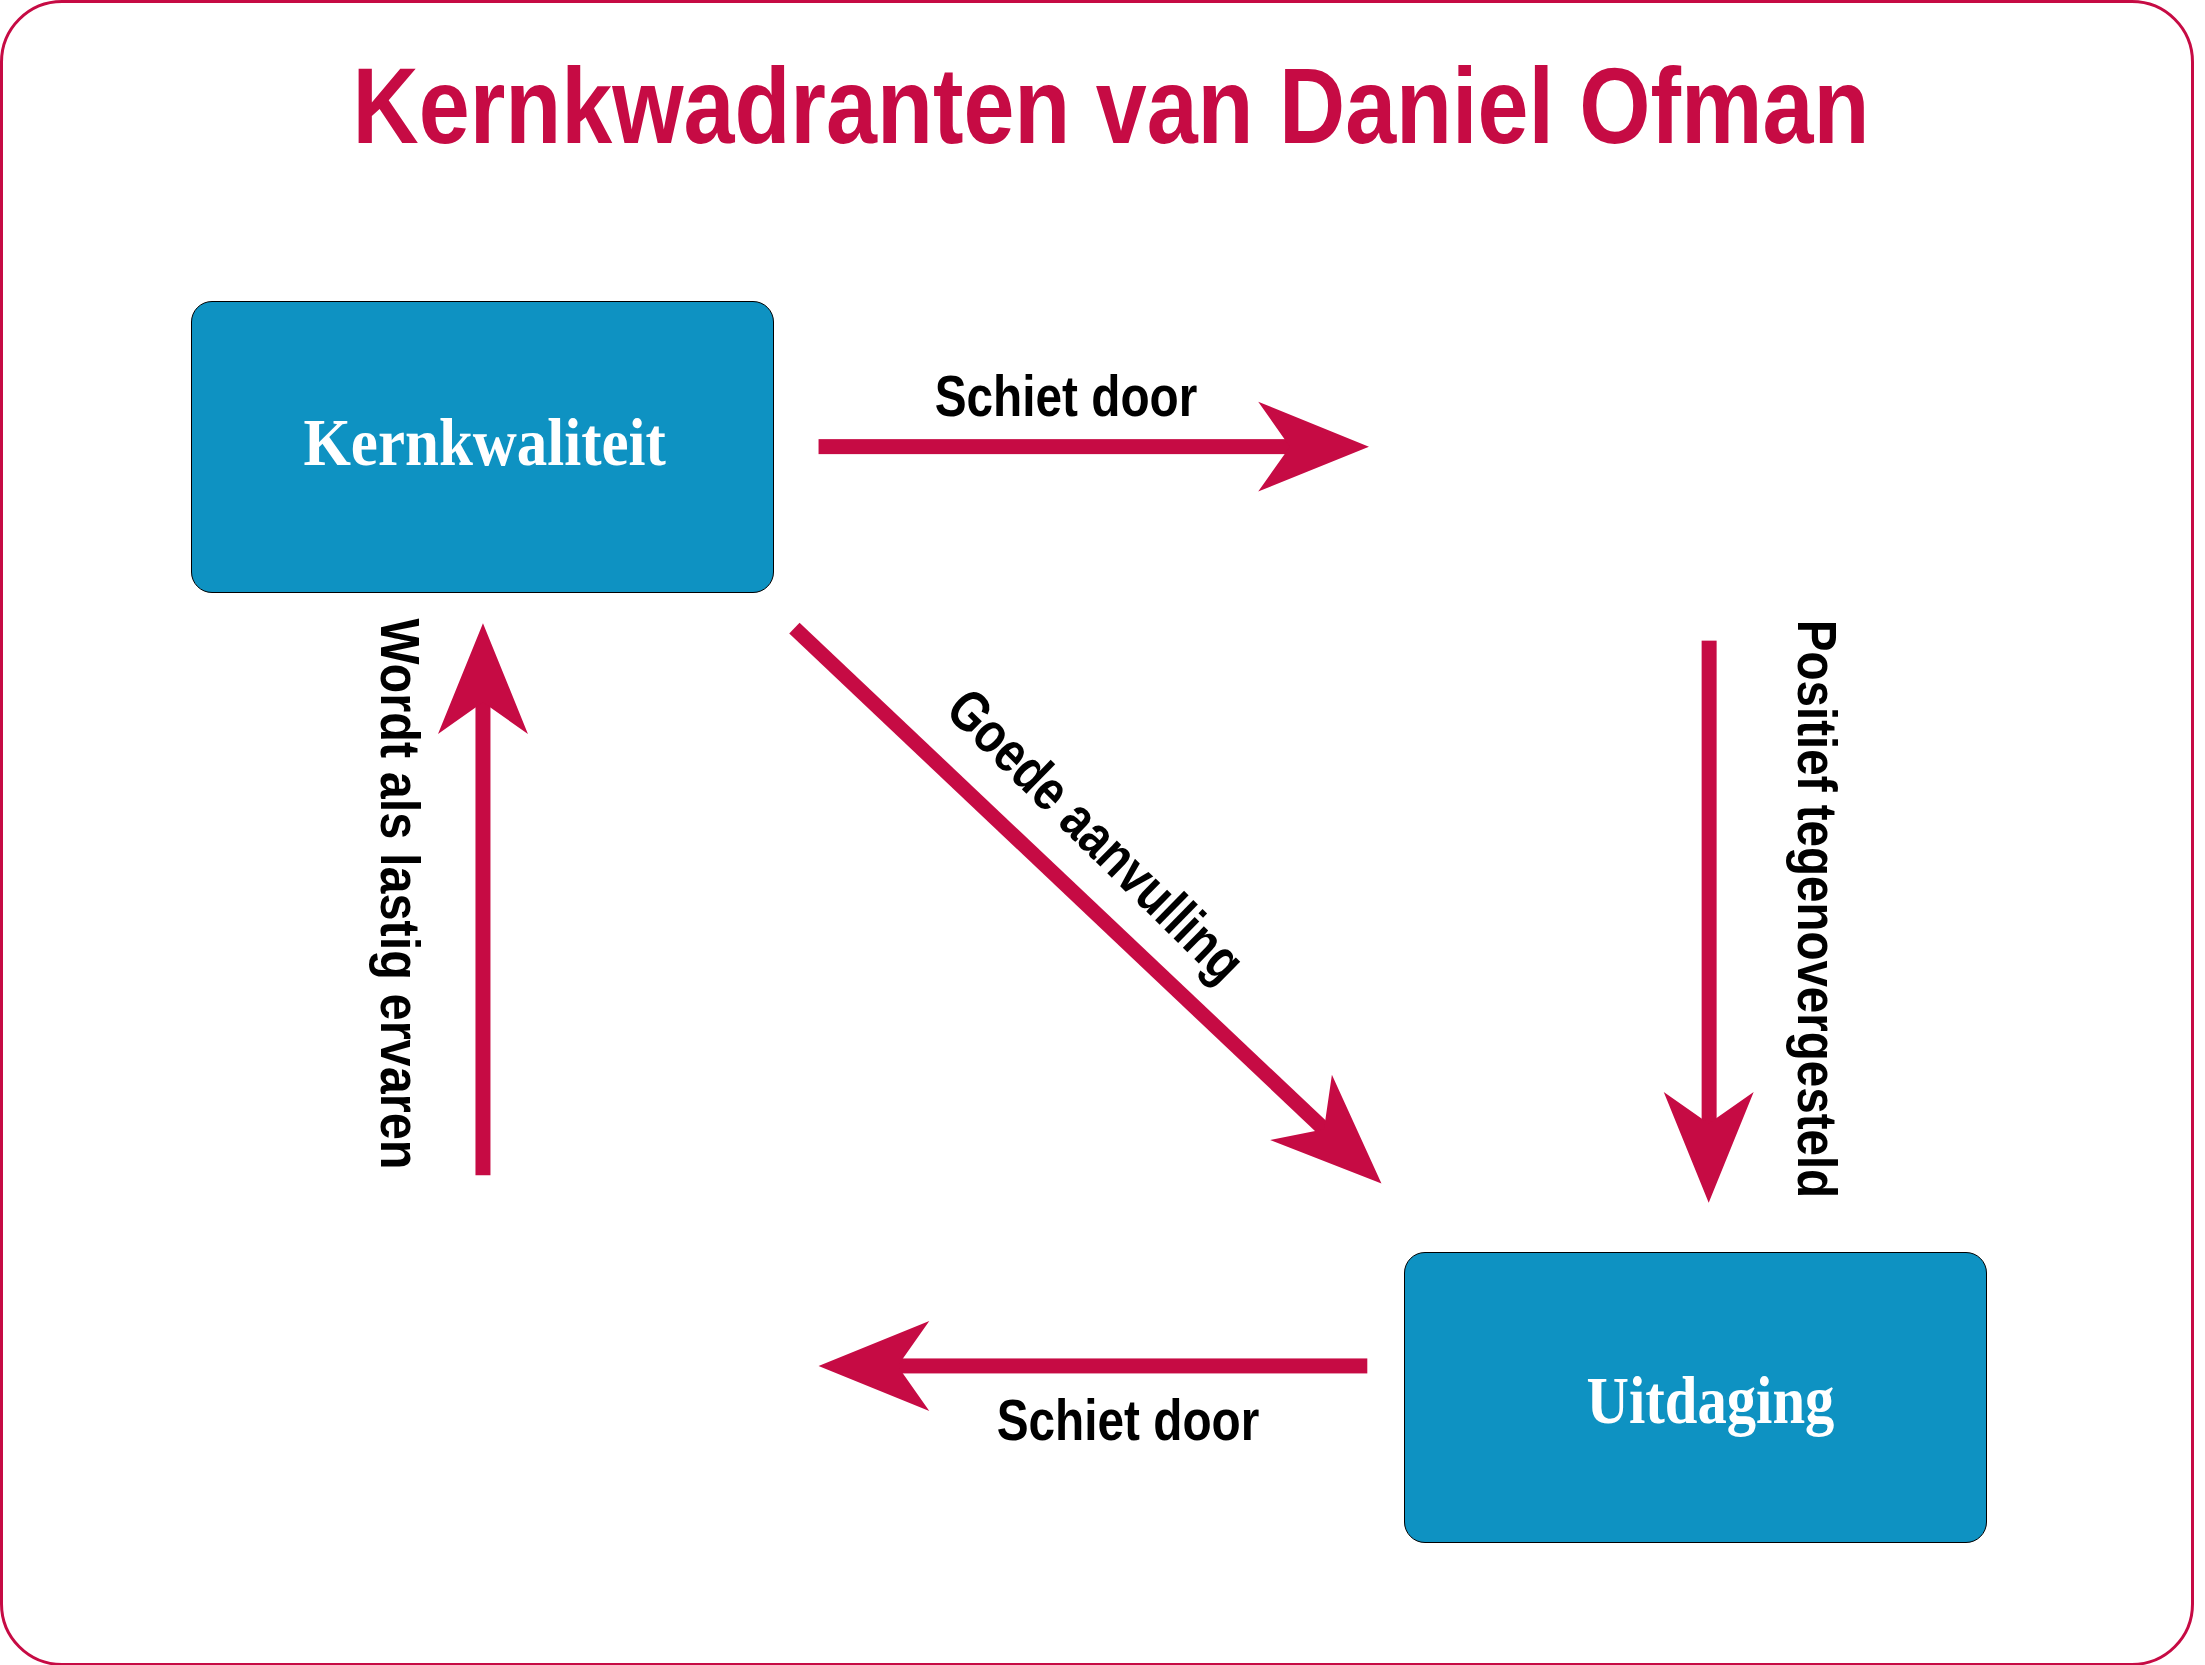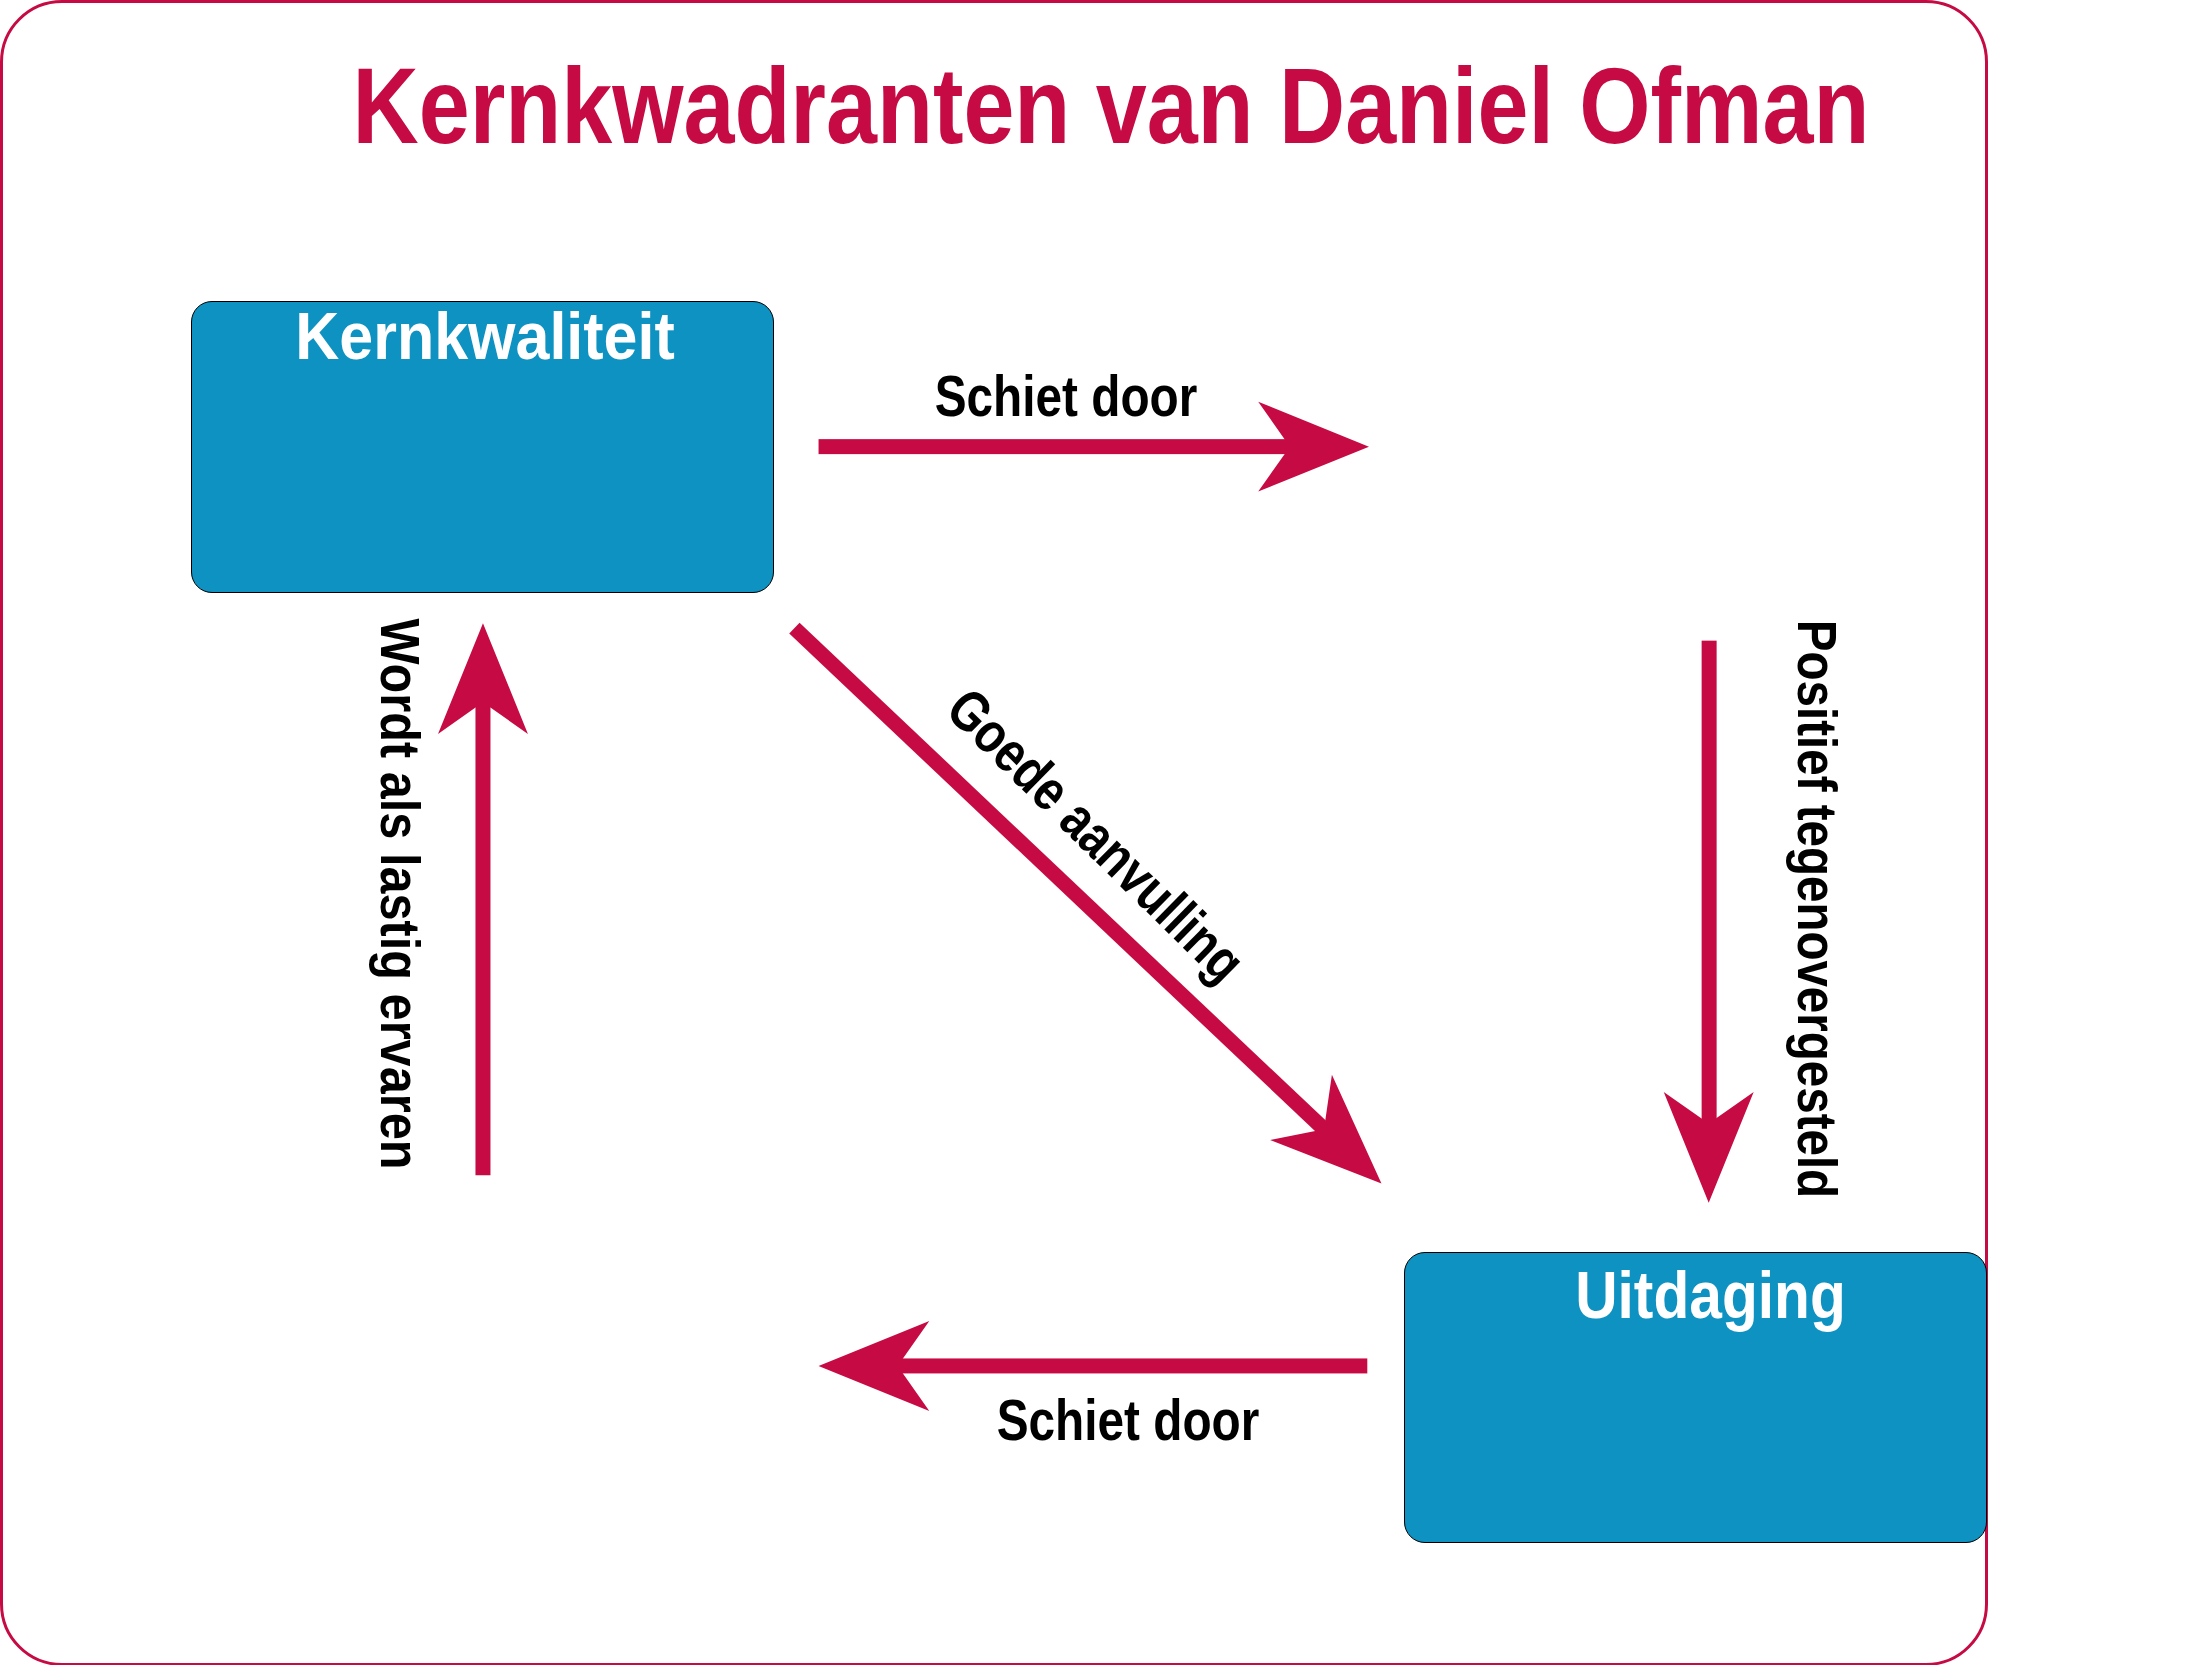--- a/index.html
+++ b/index.html
@@ -7,21 +7,21 @@
     --accent-red: #c60b44;
     --box-blue: #0e92c2;
     --box-border: #000000;
     --label-black: #000000;
     --label-white: #ffffff;
   }
   * { margin: 0; padding: 0; box-sizing: border-box; }
   html, body { background: var(--background); }
   #canvas {
     position: relative;
-    width: 1988px;
+    width: 2194px;
     height: 1666px;
     background: var(--background);
     overflow: hidden;
     font-family: "Liberation Sans", sans-serif;
     font-weight: bold;
   }
   #page-border {
     position: absolute;
     inset: 0;
     border: 3.3px solid var(--accent-red);
@@ -37,21 +37,23 @@
     transform: translateX(-50%) scaleX(0.856);
   }
   .qbox {
     position: absolute;
     width: 583px;
     height: 292px;
     background: var(--box-blue);
     border: 1.7px solid var(--box-border);
     border-radius: 21px;
     display: flex;
+    align-items: center;
     justify-content: center;
+    font-family: Liberation Serif, serif;
   }
   #qbox-kernkwaliteit { left: 191px; top: 301px; }
   #qbox-valkuil       { left: 1404px; top: 301px; }
   #qbox-allergie      { left: 191px; top: 1220px; height: 291px; }
   #qbox-uitdaging     { left: 1404px; top: 1220px; height: 291px; margin-top: 32px; }
   .qbox .qlabel {
     color: var(--label-white);
     font-size: 67px;
     white-space: nowrap;
   }

